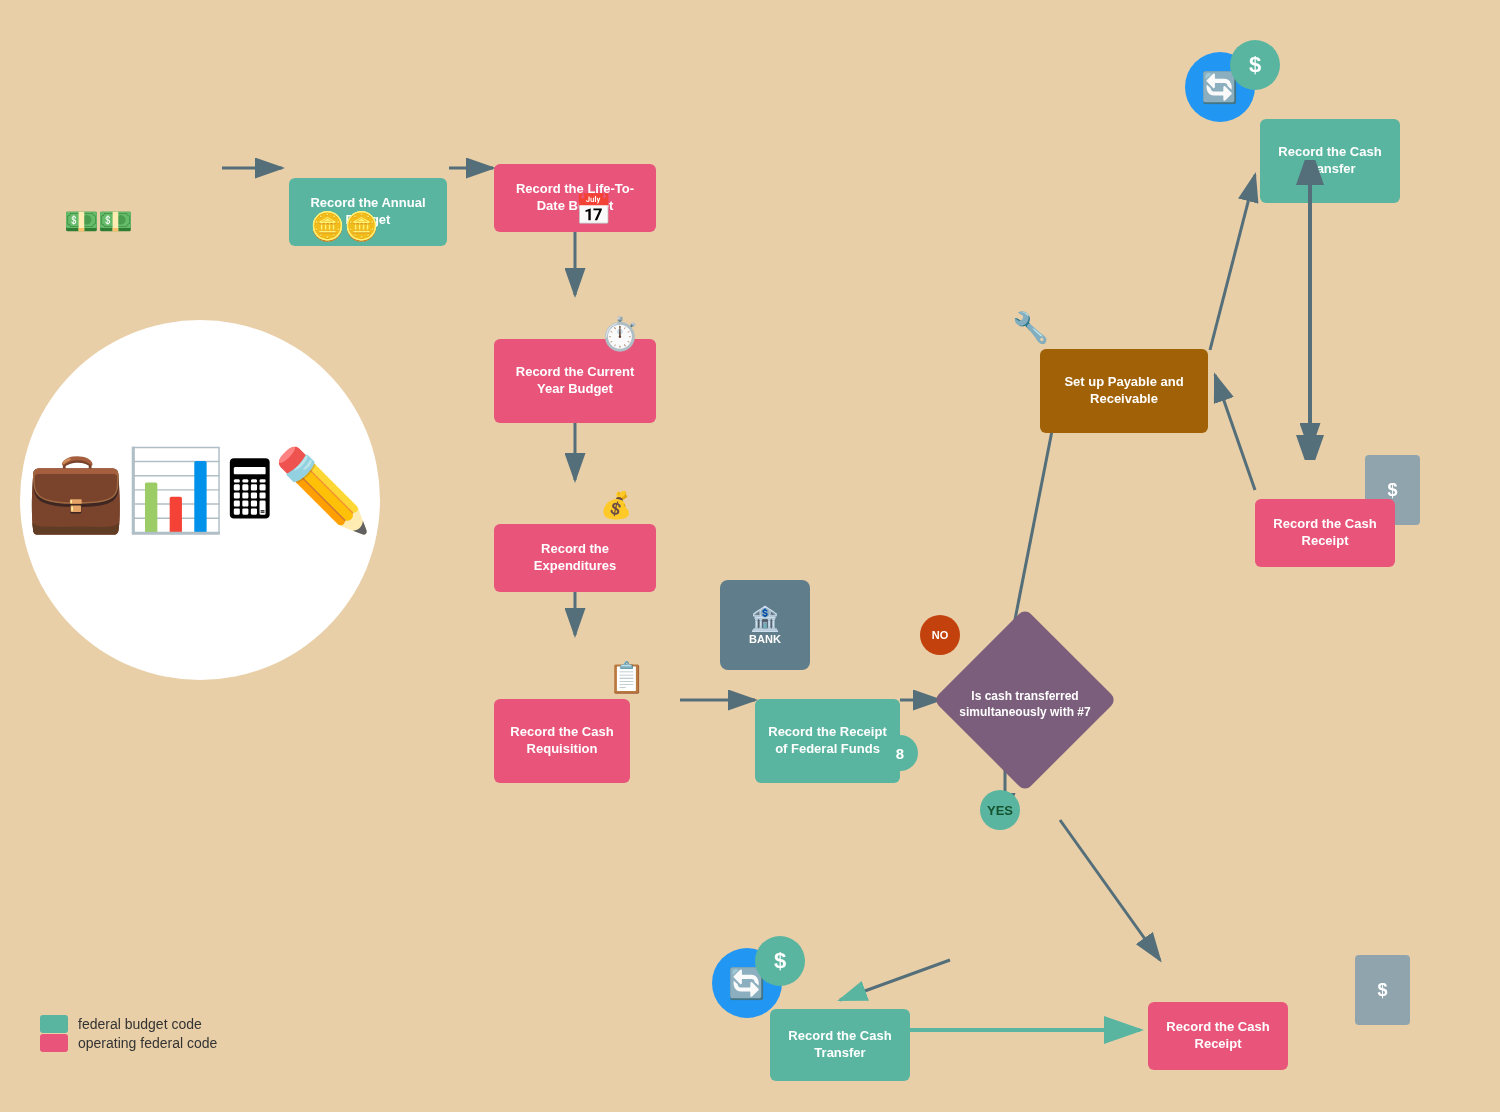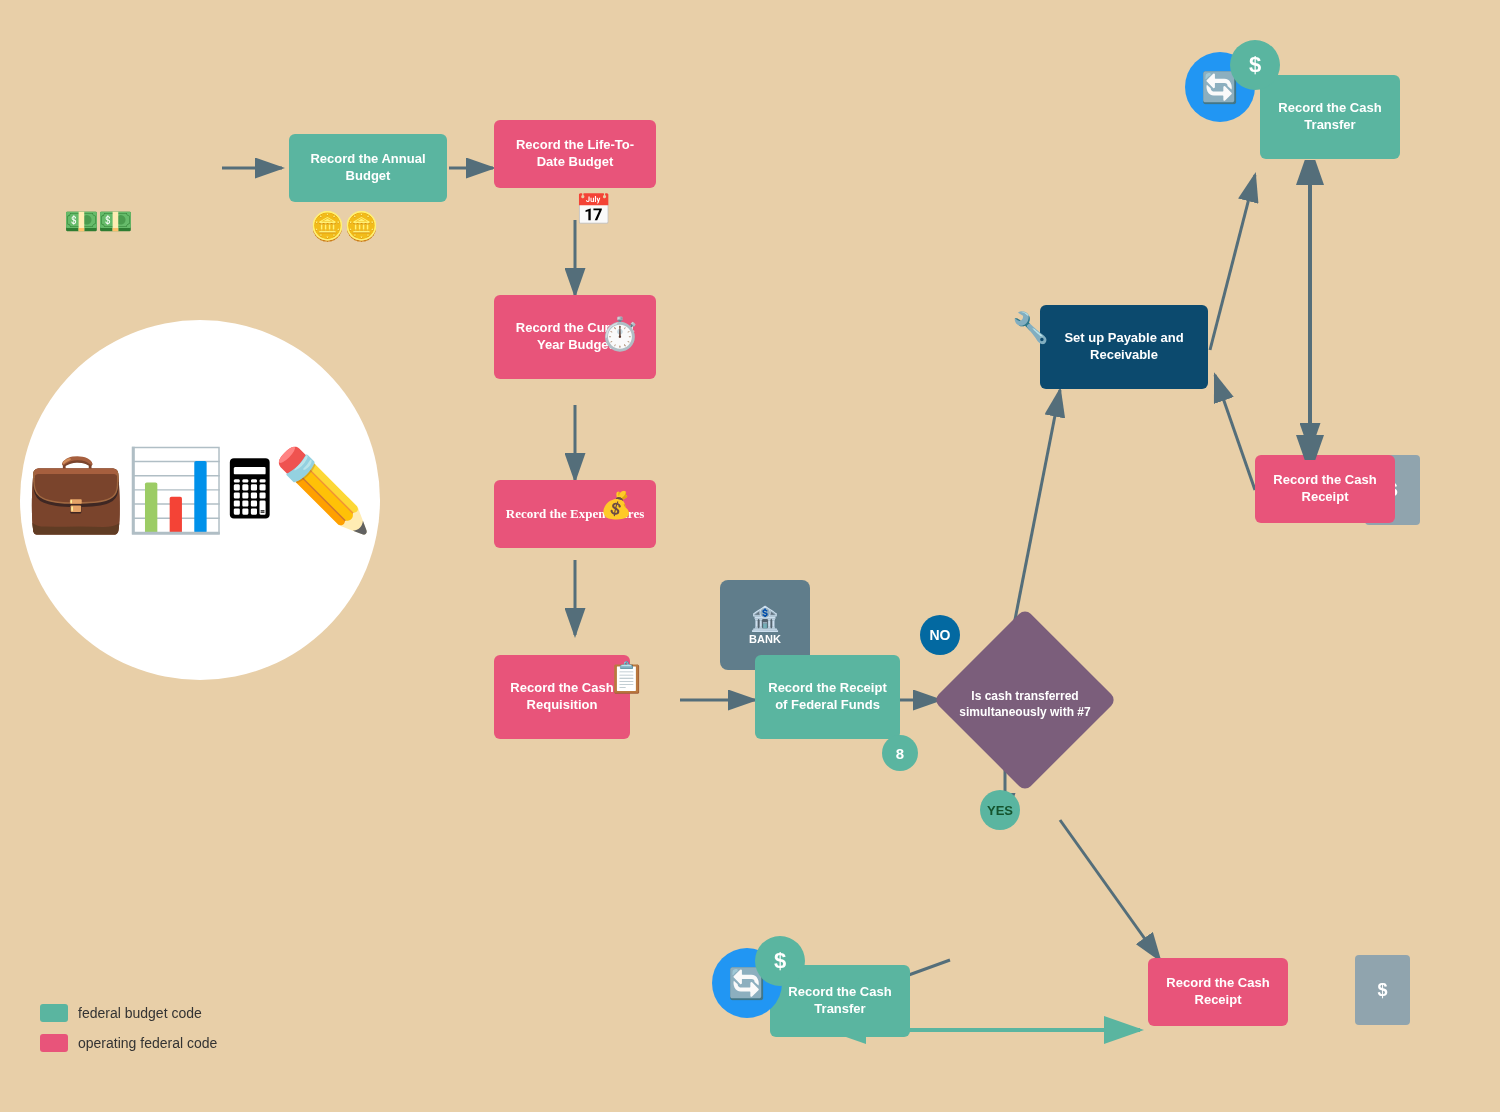--- a/index.html
+++ b/index.html
@@ -23,24 +23,25 @@
       border-radius: 6px;
       display: flex;
       align-items: center;
       justify-content: center;
       text-align: center;
       font-size: 13px;
       font-weight: bold;
       color: white;
       padding: 20px 8px;
       line-height: 1.3;
+      margin-top: 44px;
     }
     .box-green { background: #5ab5a0; }
     .box-pink { background: #e8547a; }
-    .box-slate { background: #0c4a6e; }
+    .box-slate { background: #a16207; }
 
     
     .diamond {
       position: absolute;
       width: 130px;
       height: 130px;
       background: #7b5e7b;
       transform: rotate(45deg);
       border-radius: 8px;
     }
@@ -83,21 +84,21 @@
       text-align: center;
     }
 
     
     .legend {
       position: absolute;
       bottom: 60px;
       left: 40px;
       display: flex;
       flex-direction: column;
-      gap: 12px;
+      gap: 1px;
     }
     .legend-item {
       display: flex;
       align-items: center;
       gap: 10px;
       font-size: 14px;
       color: #333;
     }
     .legend-box {
       width: 28px;
@@ -144,26 +145,26 @@
       color: white;
       font-size: 20px;
       font-weight: bold;
     }
     
     .no-circle {
       position: absolute;
       width: 40px;
       height: 40px;
       border-radius: 50%;
-      background: #0369a1;
-      display: flex;
-      align-items: center;
-      justify-content: center;
-      color: white;
-      font-size: 14px;
+      background: #c2410c;
+      display: flex;
+      align-items: center;
+      justify-content: center;
+      color: white;
+      font-size: 11px;
       font-weight: bold;
     }
     
     .yes-circle {
       position: absolute;
       width: 40px;
       height: 40px;
       border-radius: 50%;
       background: #5ab5a0;
       display: flex;
@@ -264,21 +265,21 @@
   </div>
 
   <div style="position:absolute; left:575px; top:192px; font-size:30px;">📅</div>
 
   <div class="box box-pink" style="left:494px; top:295px; width:162px; height:84px;justify-content:flex-end;">
     <span>Record the Current Year Budget</span>
   </div>
 
   <div style="position:absolute; left:600px; top:315px; font-size:32px;">⏱️</div>
 
-  <div class="box box-pink" style="left:494px; top:480px; width:162px; height:68px;font-family:Liberation Serif, serif;">
+  <div class="box box-pink" style="left:494px; top:480px; width:162px; height:68px;">
     <span>Record the Expenditures</span>
   </div>
 
   <div style="position:absolute; left:600px; top:490px; font-size:26px;">💰</div>
 
   <div class="box box-pink" style="left:494px; top:655px; width:136px; height:84px;">
     <span>Record the Cash Requisition</span>
   </div>
 
   <div style="position:absolute; left:608px; top:660px; font-size:30px;">📋</div>

